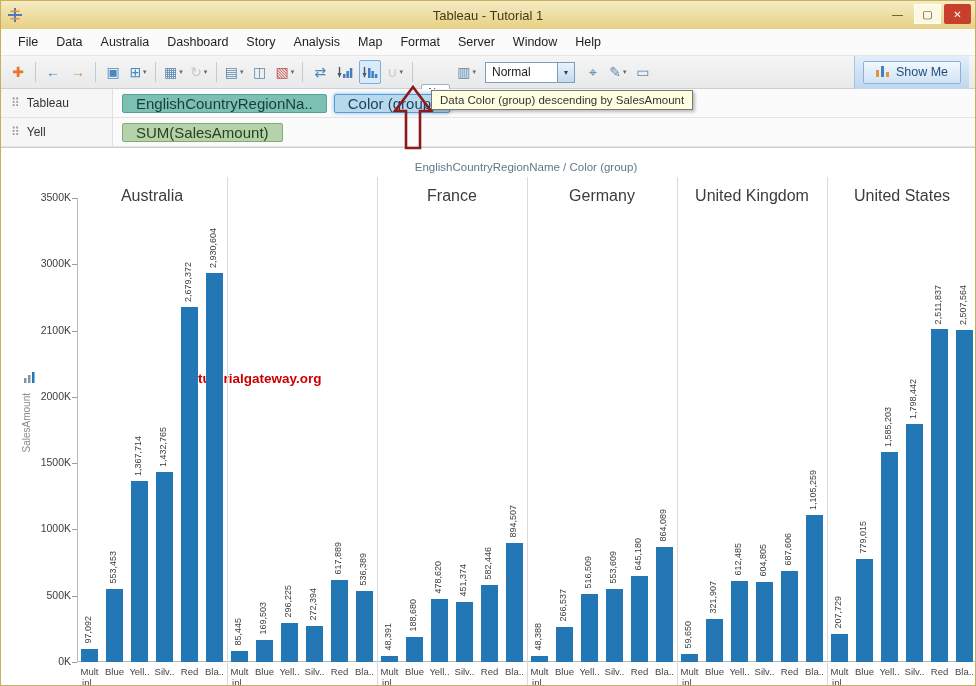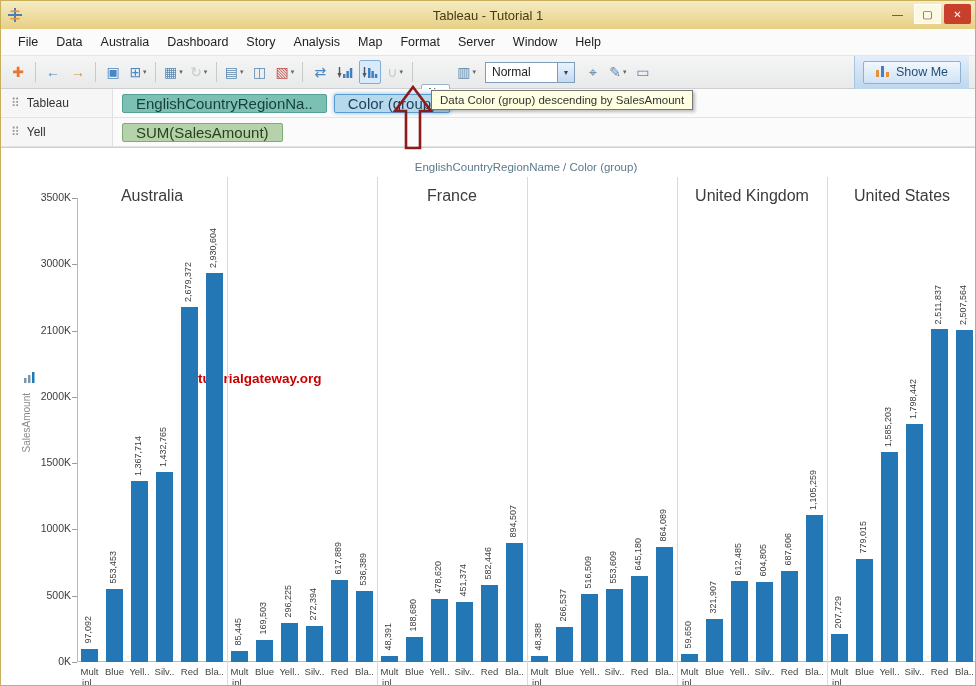--- a/index.html
+++ b/index.html
@@ -304,20 +304,21 @@
       <div class="xcat" style="left: 426px; width: 25px;">Yell..</div>
       <div class="bar" style="left: 455px; top: 454px; height: 60px; background: rgb(34, 119, 180);"></div>
       <div class="bar-label" style="left: 456.5px; bottom: 90px;">451,374</div>
       <div class="xcat" style="left: 451px; width: 25px;">Silv..</div>
       <div class="bar" style="left: 480px; top: 437px; height: 77px; background: rgb(34, 119, 180);"></div>
       <div class="bar-label" style="left: 481.5px; bottom: 107px;">582,446</div>
       <div class="xcat" style="left: 476px; width: 25px;">Red</div>
       <div class="bar" style="left: 505px; top: 395px; height: 119px; background: rgb(34, 119, 180);"></div>
       <div class="bar-label" style="left: 506.5px; bottom: 149px;">894,507</div>
       <div class="xcat" style="left: 501px; width: 25px;">Bla..</div>
+      <div class="panel-header" style="left: 526px; width: 150px;">Germany</div>
       <div class="vsep" style="left: 526px;"></div>
       <div class="bar" style="left: 530px; top: 508px; height: 6px; background: rgb(34, 119, 180);"></div>
       <div class="bar-label" style="left: 531.5px; bottom: 36px;">48,388</div>
       <div class="xcat" style="left: 526px; width: 25px;">Mult ipl..</div>
       <div class="bar" style="left: 555px; top: 479px; height: 35px; background: rgb(34, 119, 180);"></div>
       <div class="bar-label" style="left: 556.5px; bottom: 65px;">266,537</div>
       <div class="xcat" style="left: 551px; width: 25px;">Blue</div>
       <div class="bar" style="left: 580px; top: 446px; height: 68px; background: rgb(34, 119, 180);"></div>
       <div class="bar-label" style="left: 581.5px; bottom: 98px;">516,509</div>
       <div class="xcat" style="left: 576px; width: 25px;">Yell..</div>

